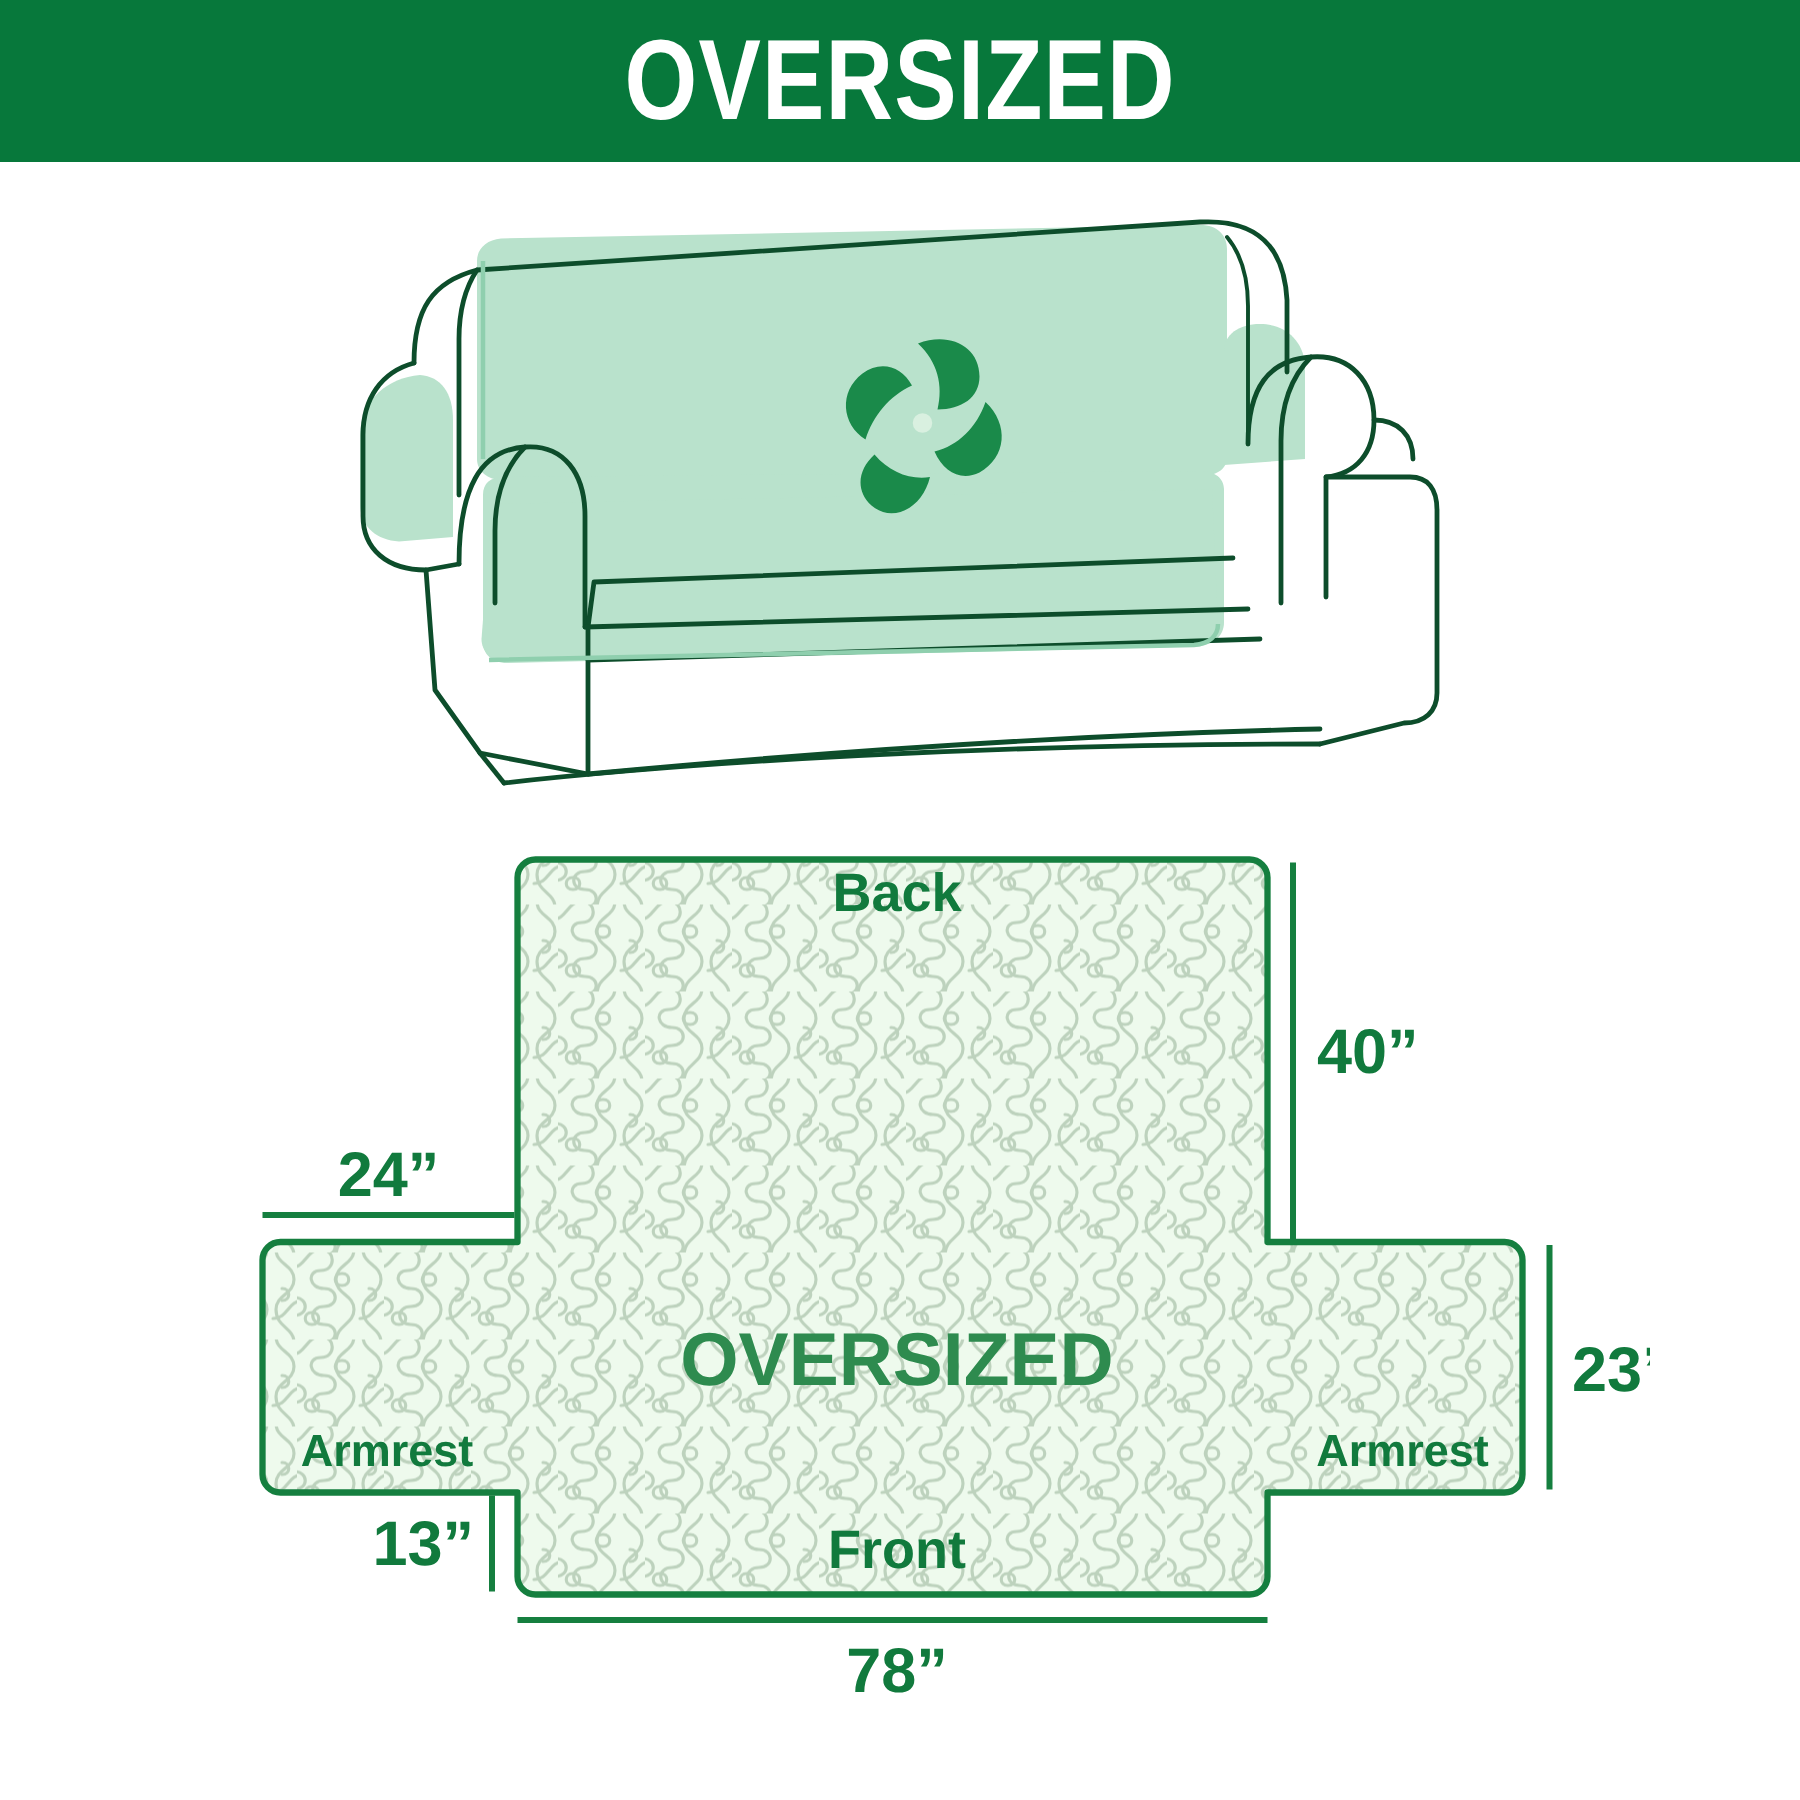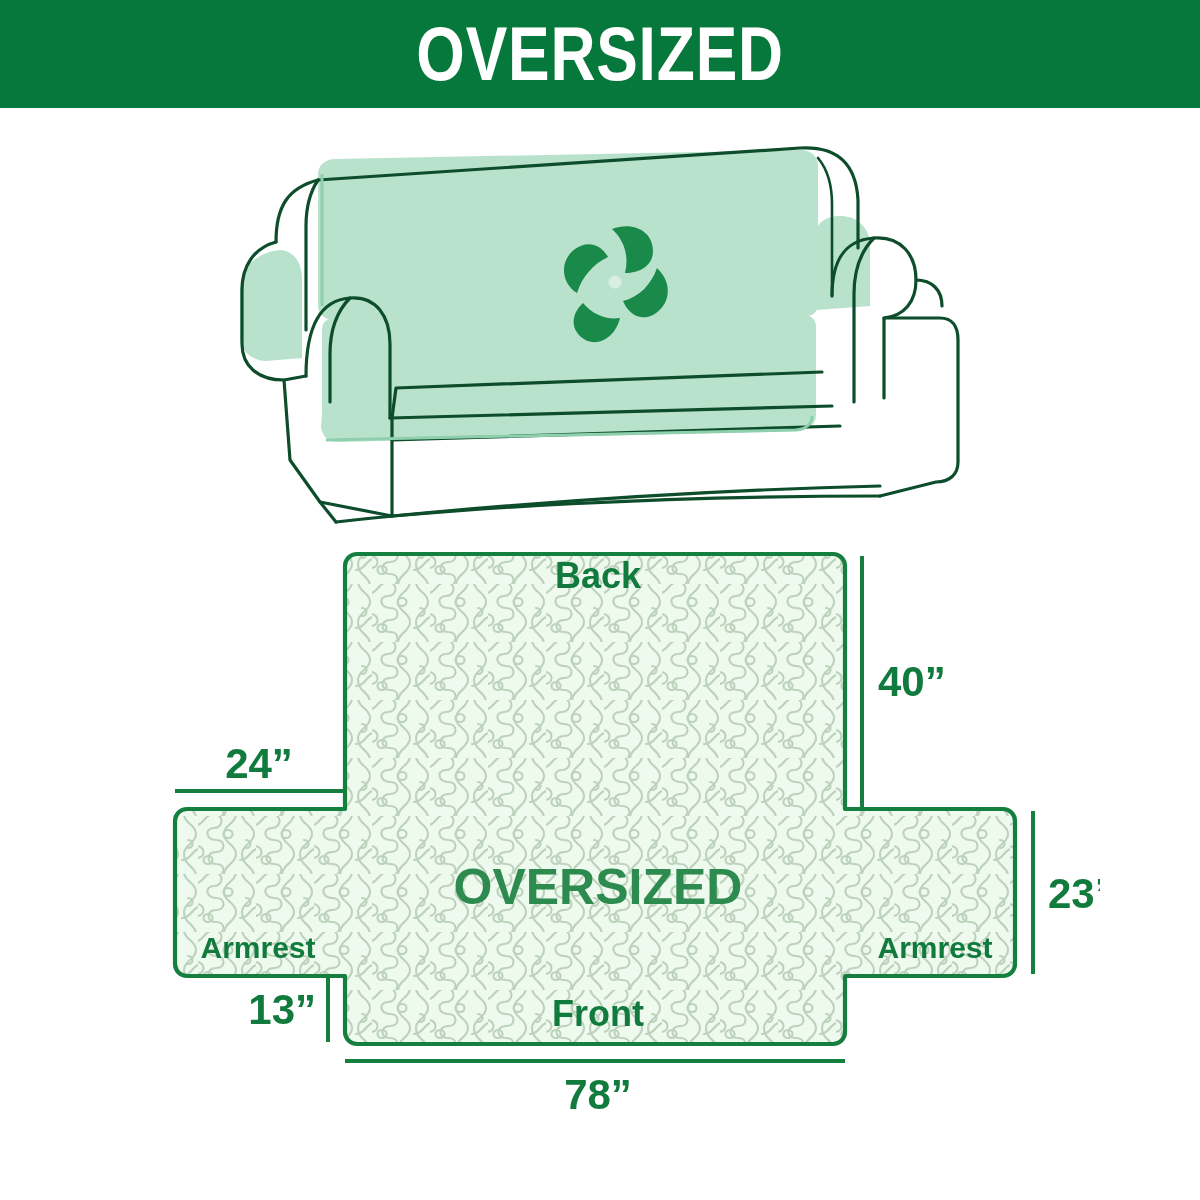--- a/index.html
+++ b/index.html
@@ -45,21 +45,21 @@
     top: 130px;
     width: 740px;
     height: 395px;
   }
   #sofa-illustration svg { display: block; width: 100%; height: 100%; }
 
   
   #layout-diagram {
     position: absolute;
     left: 140px;
-    top: 526px;
+    top: 545px;
     width: 960px;
     height: 600px;
   }
   #layout-diagram svg { display: block; width: 100%; height: 100%; }
 
   .dim-text {
     font-family: "Liberation Sans", sans-serif;
     font-weight: bold;
     fill: #117a3d;
   }

